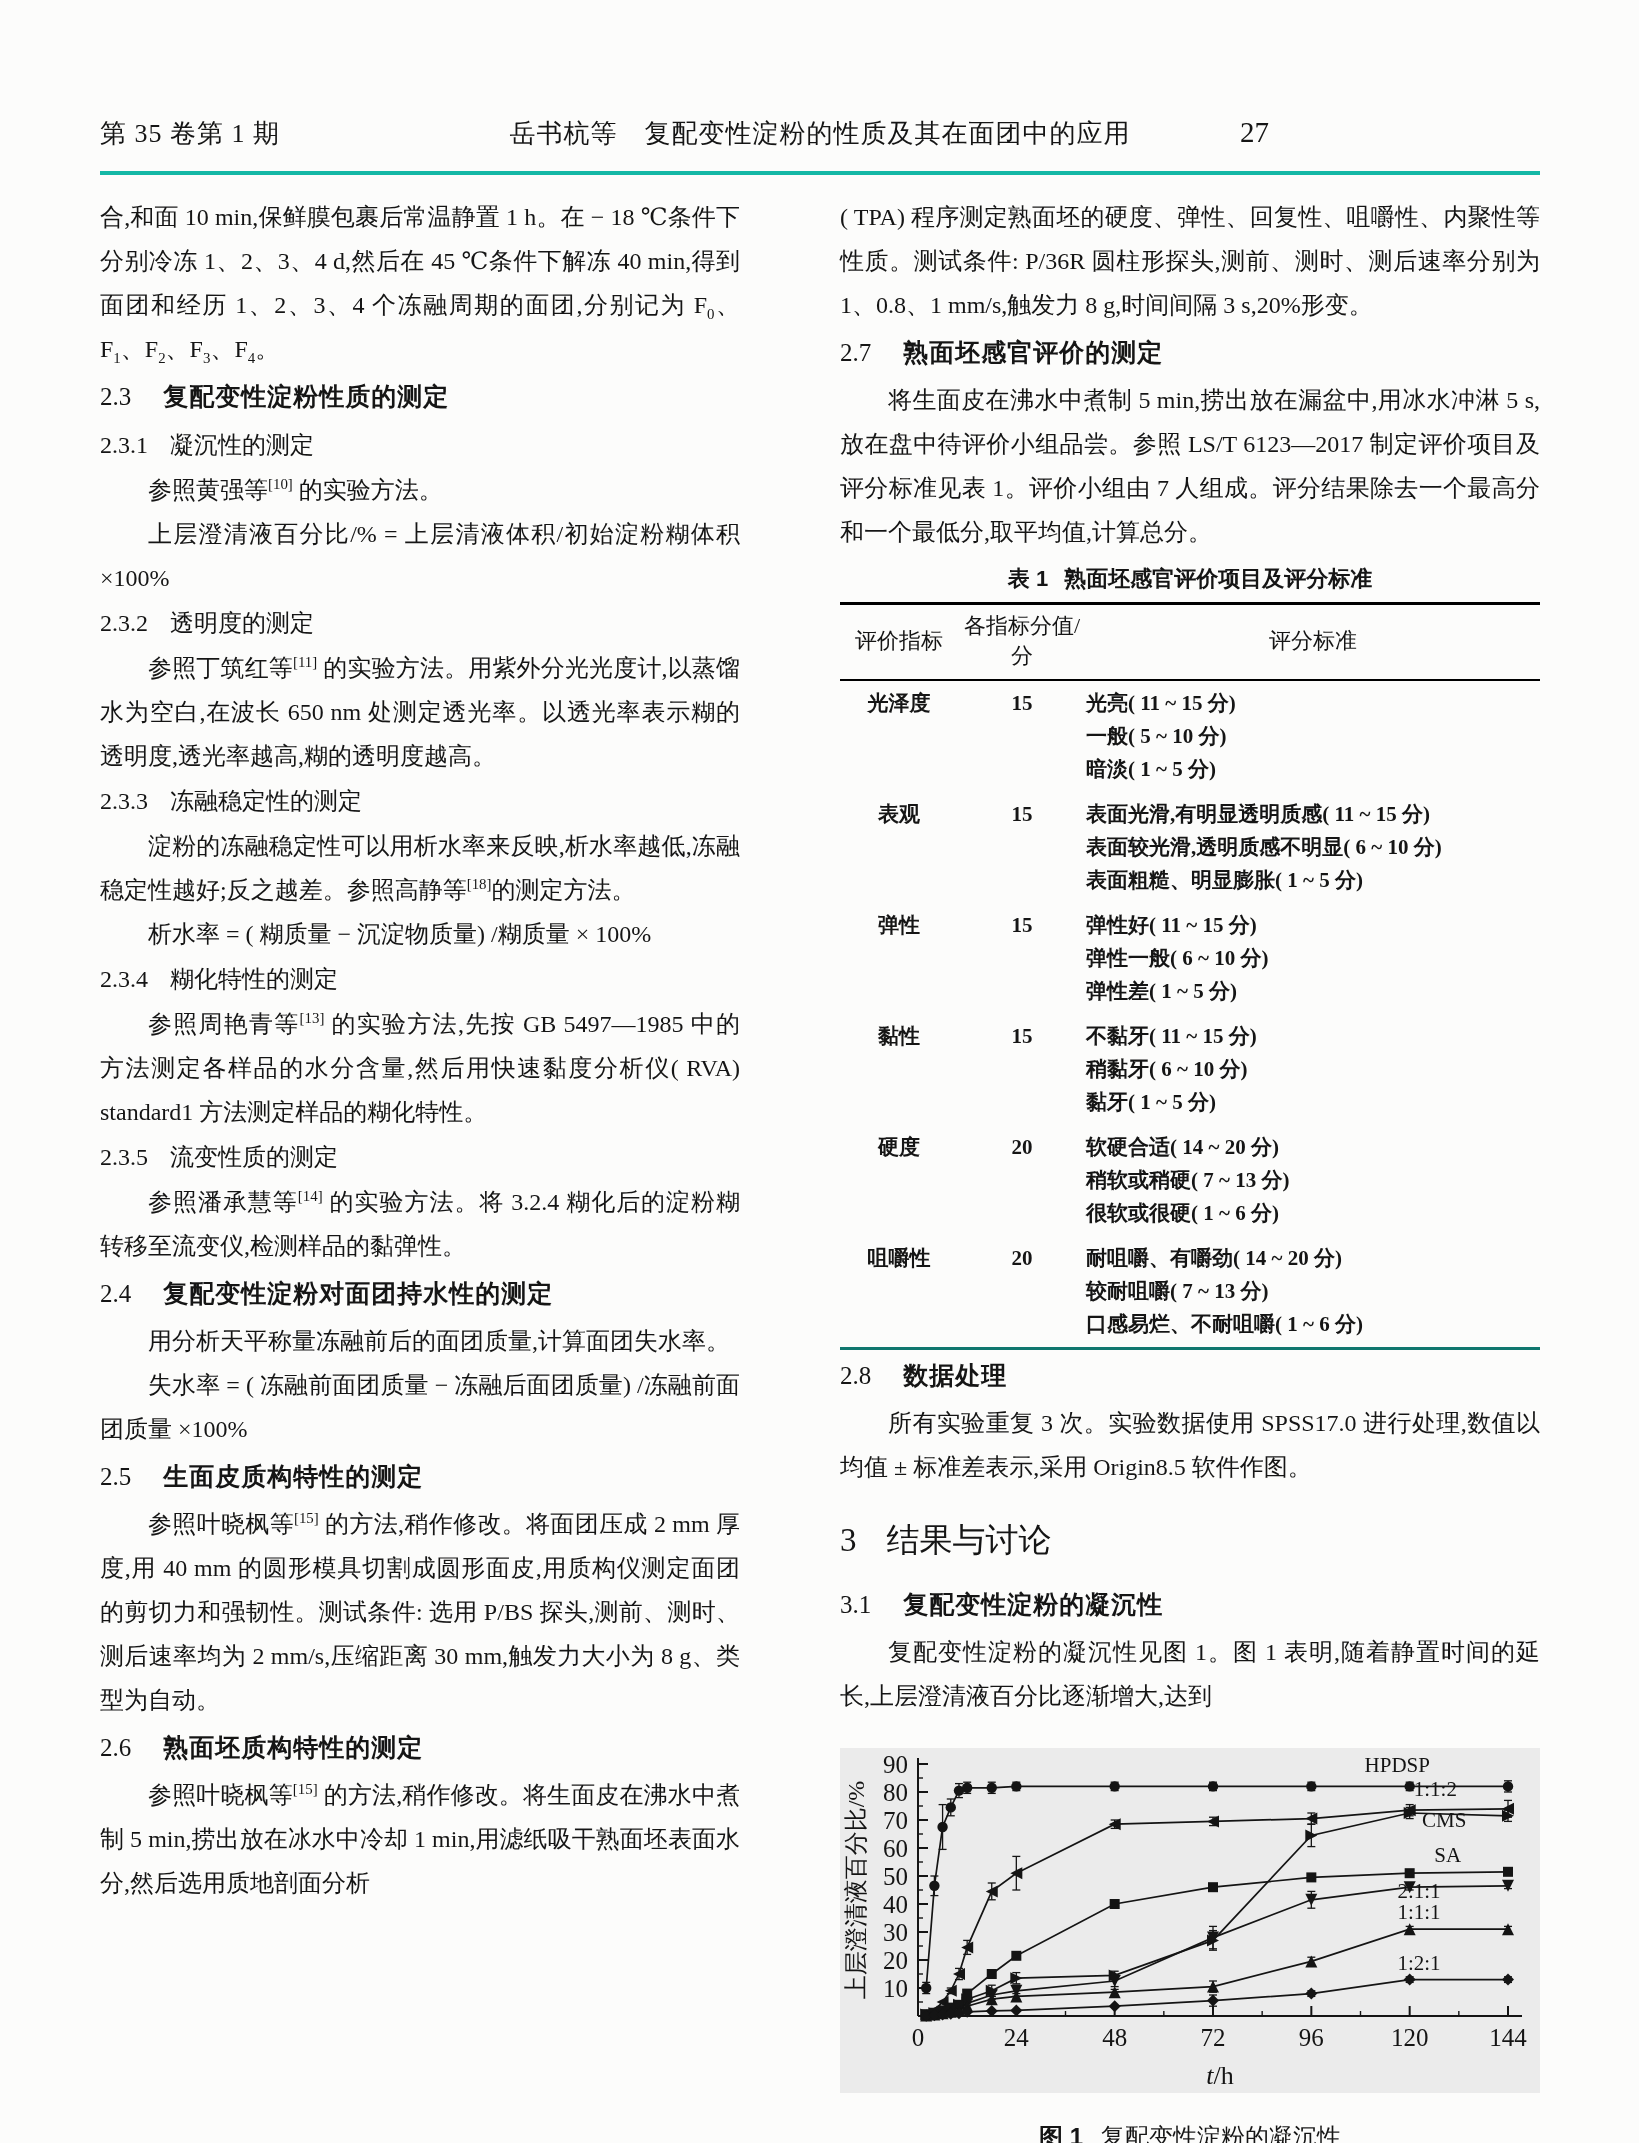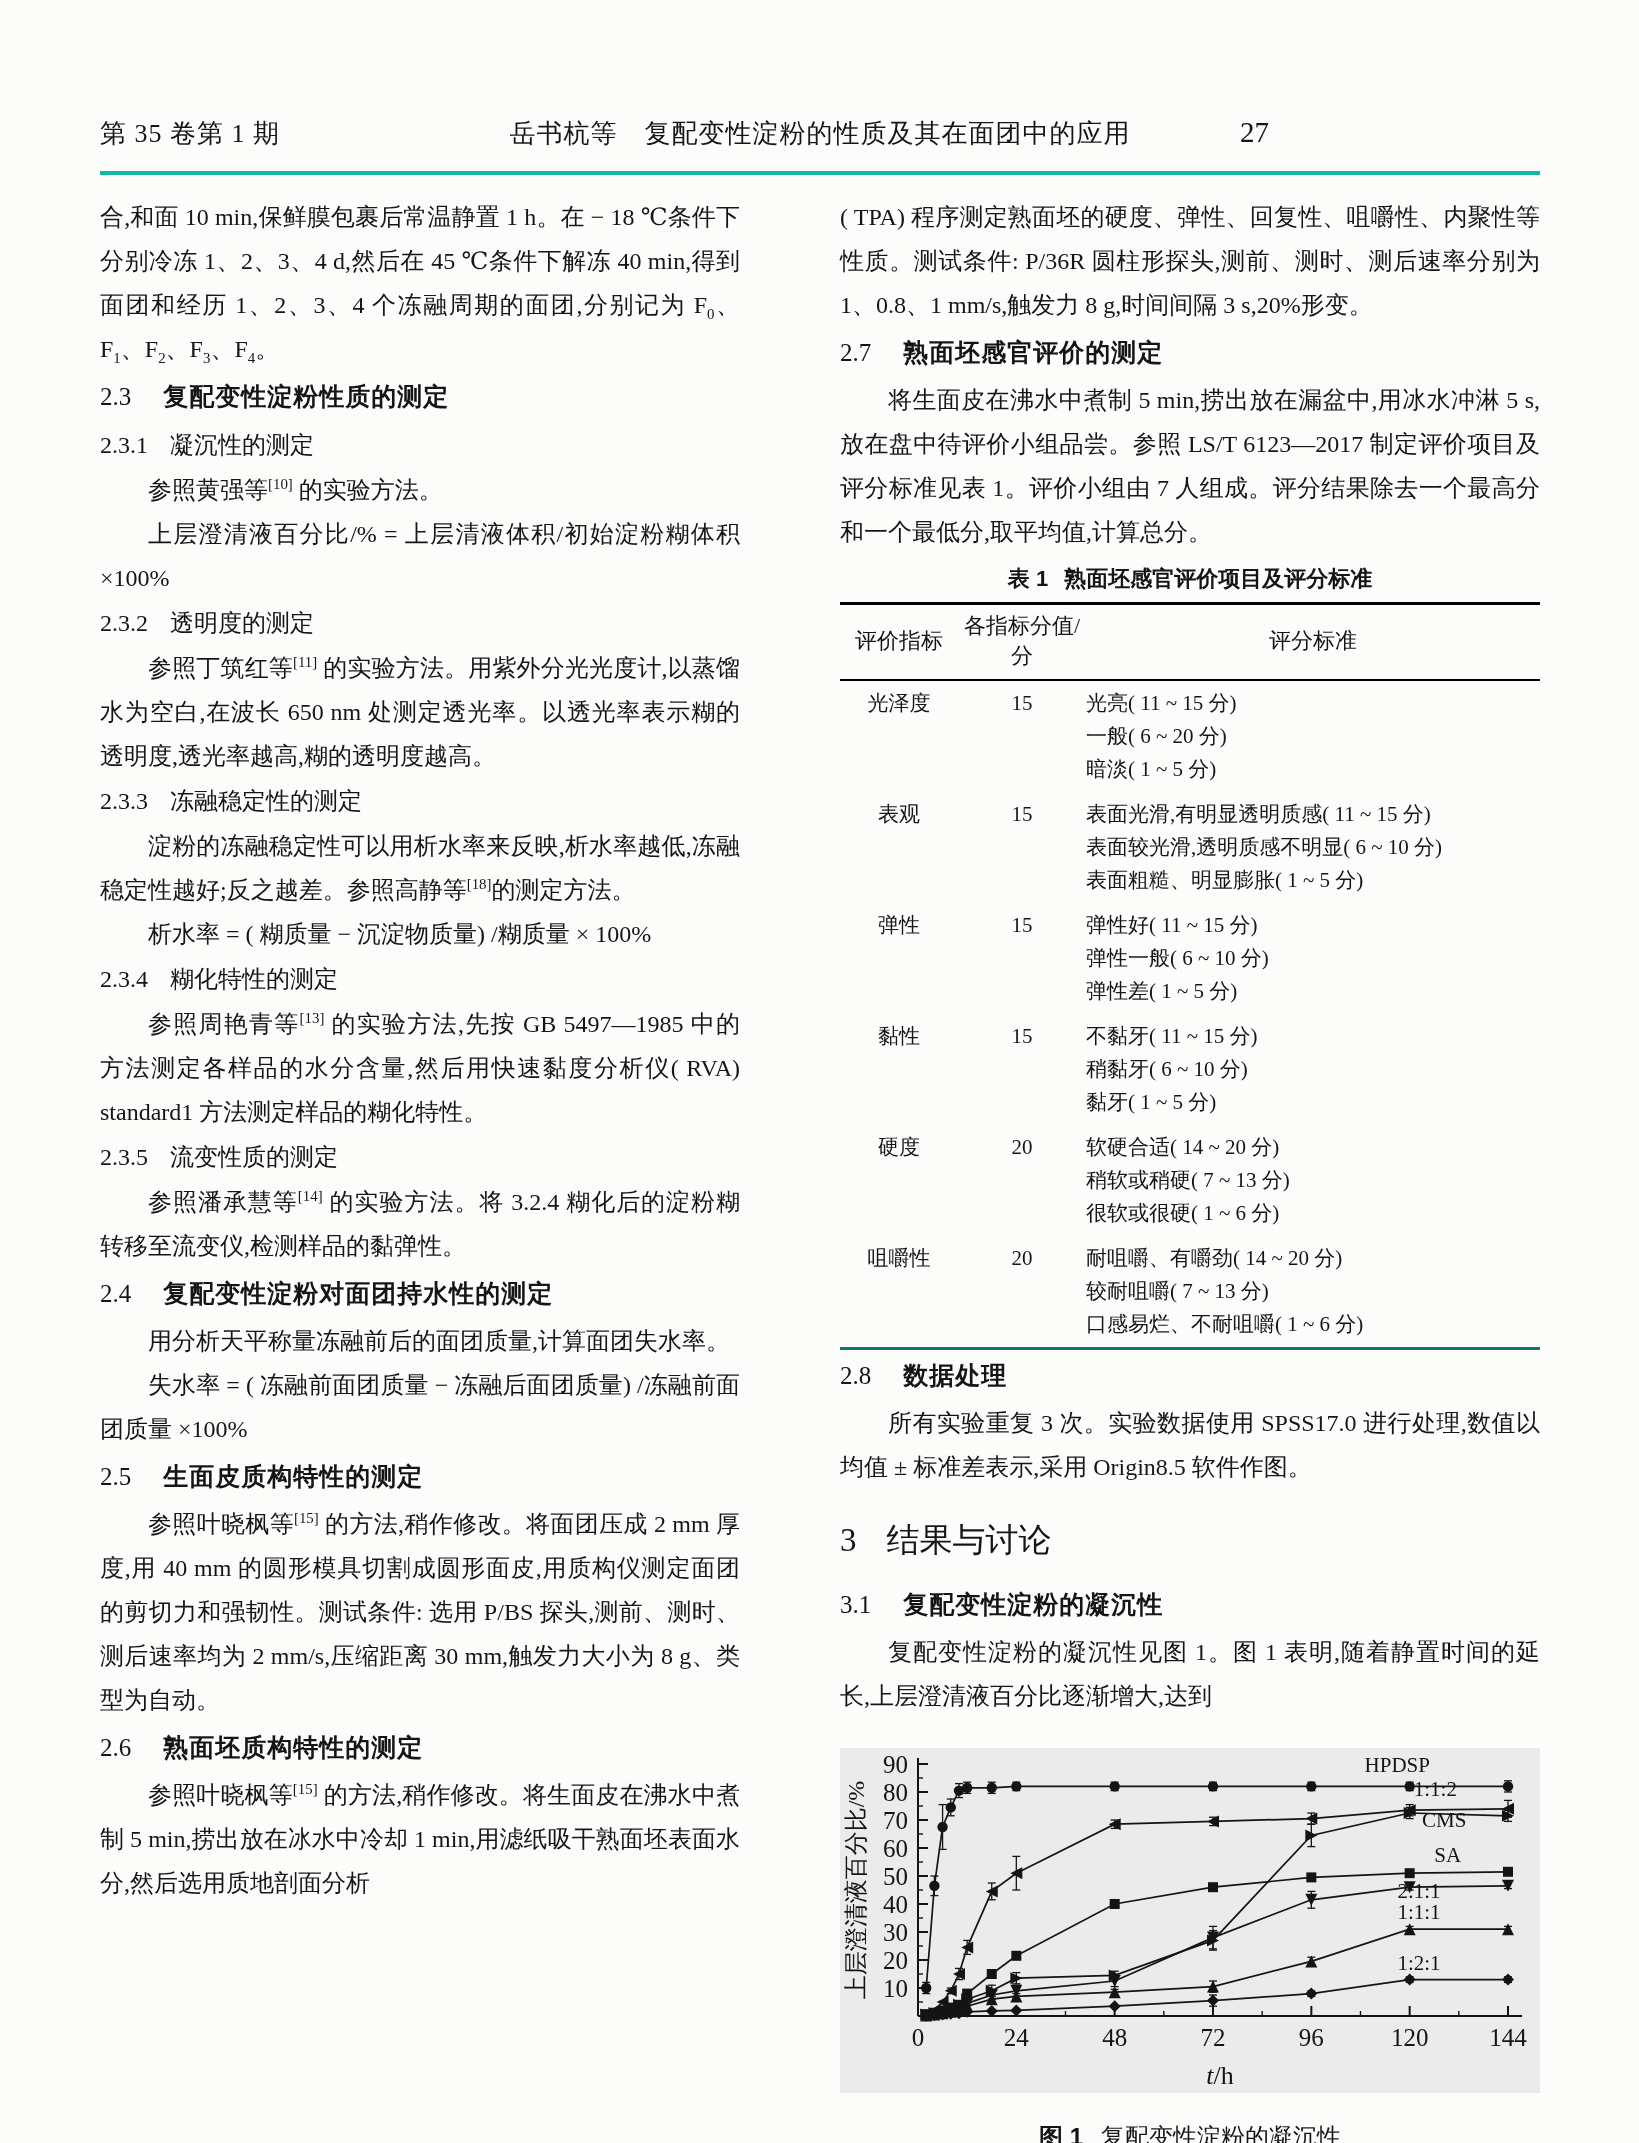--- a/index.html
+++ b/index.html
@@ -33,21 +33,21 @@
   .blk.h3 .hnum{margin-right:22px;}
   .blk.h1{font-size:33px;line-height:62px;margin:20px 0 8px 0;}
   .blk.h1 .hnum{margin-right:30px;}
   
   .tablewrap{margin-top:8px;}
   .tcaption{text-align:center;font-size:22px;line-height:34px;margin-bottom:6px;
     font-family:"Liberation Sans","DejaVu Sans",sans-serif;font-weight:700;margin-top:8px;}
   .tcaption .tlabel{margin-right:16px;}
   table.eval{width:100%;border-collapse:collapse;border-top:3px solid #000;border-bottom:3px solid #0f766e;}
   table.eval thead th{font-weight:normal;font-size:22px;padding:6px 0 8px 0;border-bottom:2px solid #000;text-align:center;}
-  table.eval td{vertical-align:top;padding:6px 0;font-size:21px;line-height:33px;}
+  table.eval td{vertical-align:top;padding:6px 0;font-size:21px;line-height:33px;font-weight:bold;}
   table.eval td.ind{width:118px;text-align:center;}
   table.eval td.score{width:128px;text-align:center;}
   table.eval td.crit{text-align:left;}
   
   figure{margin:30px 0 0 0;padding:0;}
   .chartbox{width:700px;height:345px;background:#ebebeb;}
   figcaption{text-align:center;font-size:24px;margin-top:28px;}
   figcaption .flabel{font-family:"Liberation Sans","DejaVu Sans",sans-serif;font-weight:700;margin-right:18px;}
 </style>
 </head>
@@ -105,21 +105,21 @@
                 <th>各指标分值/分</th>
                 <th>评分标准</th>
               </tr>
             </thead>
             <tbody>
               <tr>
                 <td class="ind">光泽度</td>
                 <td class="score">15</td>
                 <td class="crit">
                   <div>光亮( 11 ~ 15 分)</div>
-                  <div>一般( 6 ~ 20 分)</div>
+                  <div>一般( 5 ~ 10 分)</div>
                   <div>暗淡( 1 ~ 5 分)</div>
                 </td>
               </tr>
               <tr>
                 <td class="ind">表观</td>
                 <td class="score">15</td>
                 <td class="crit">
                   <div>表面光滑,有明显透明质感( 11 ~ 15 分)</div>
                   <div>表面较光滑,透明质感不明显( 6 ~ 10 分)</div>
                   <div>表面粗糙、明显膨胀( 1 ~ 5 分)</div>

